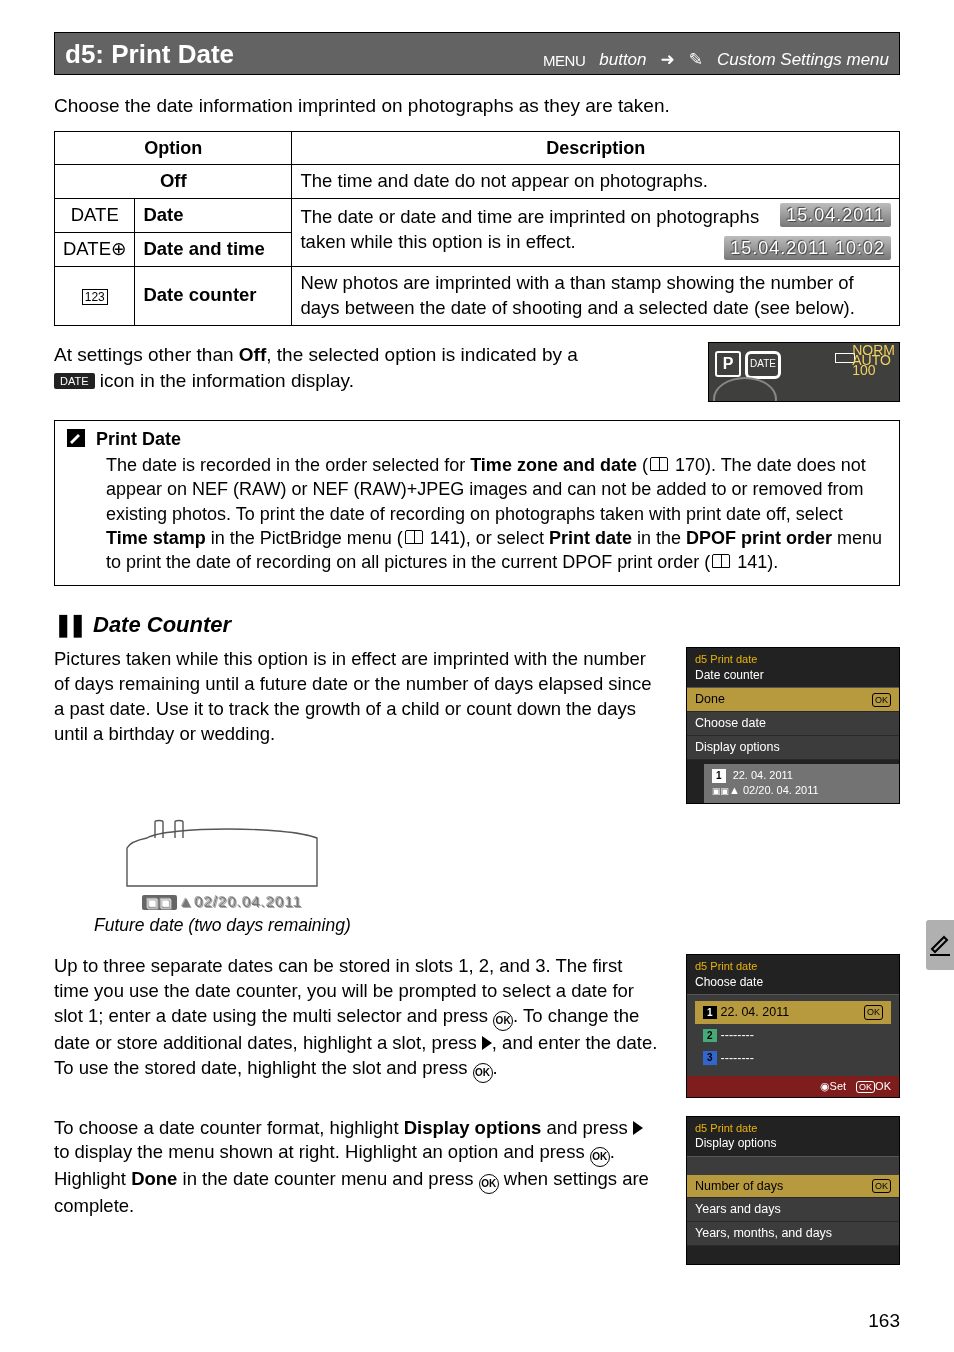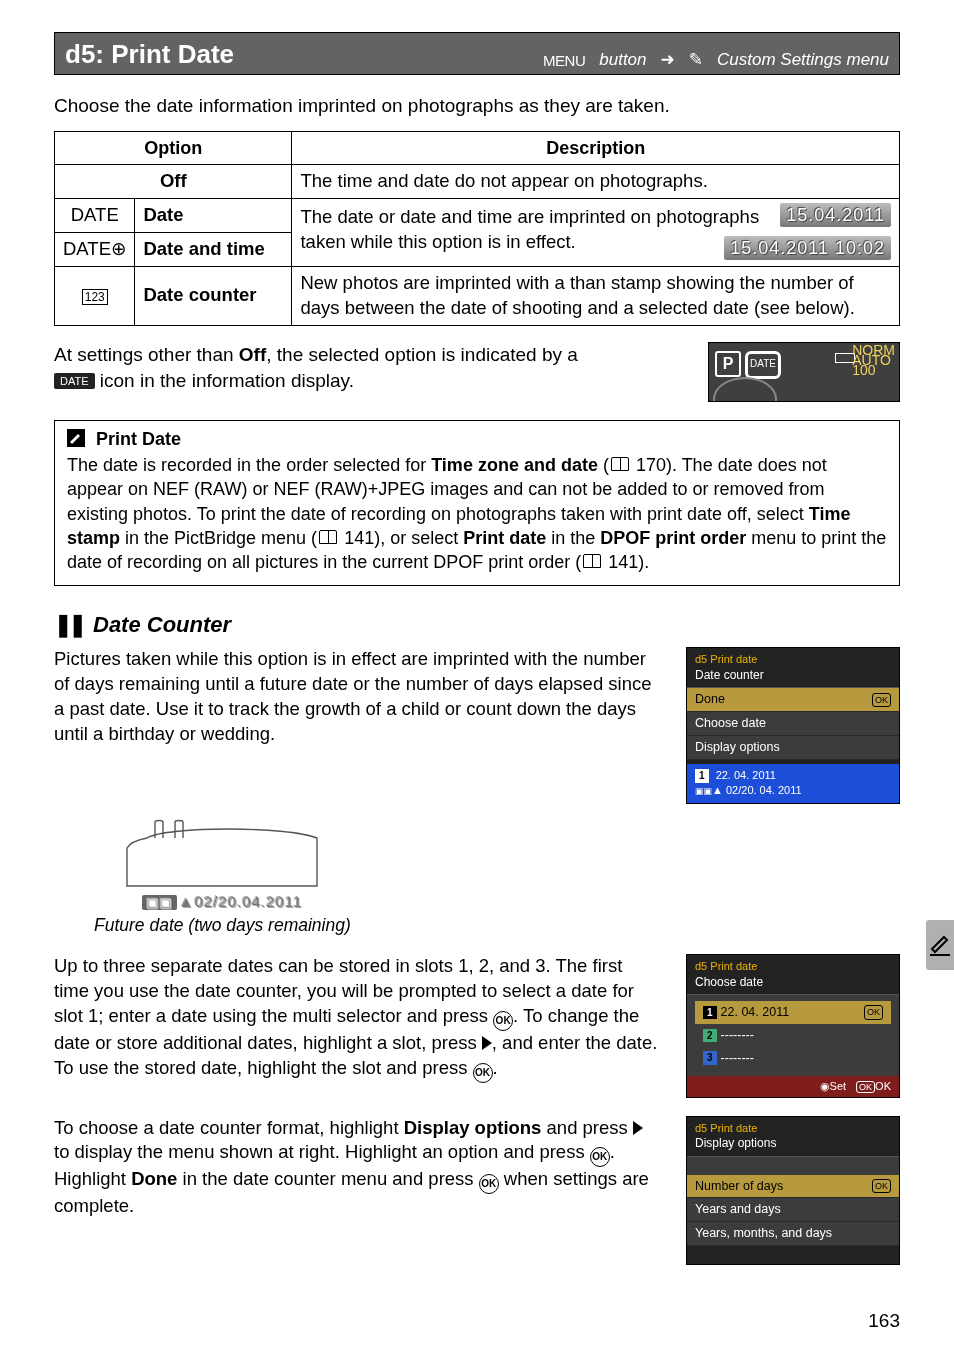--- a/index.html
+++ b/index.html
@@ -166,21 +166,21 @@
   .note-box .title .tick-box {
     display: inline-block;
     width: 18px; height: 18px;
     background: #000;
     color: #fff;
     vertical-align: -2px;
     margin-right: 6px;
     position: relative;
   }
   .note-box .title .tick-box svg { position: absolute; left: 1px; top: 1px; }
-  .note-box .body { margin-top: 2px; }
+  .note-box .body { margin-top: 2px; margin-left: 39px; }
   .note-box .pg-icon {
     display: inline-block;
     width: 16px; height: 12px;
     border: 1px solid #000;
     border-radius: 2px 2px 0 0;
     vertical-align: 0px;
     position: relative;
     margin: 0 2px;
   }
   .note-box .pg-icon::after {
@@ -238,25 +238,26 @@
     color: #000;
   }
   .mini-screen .ms-item .ok {
     margin-left: auto;
     font-size: 9px;
     border: 1px solid currentColor;
     border-radius: 3px;
     padding: 0 2px;
   }
   .mini-screen .ms-bottom {
-    background: #1d4ed8;
+    background: #737373;
     border-top: 4px solid #222;
     padding: 4px 8px;
     font-size: 11px;
     line-height: 1.4;
+    margin-left: 17px;
   }
   .mini-screen .slot {
     display: inline-block;
     background: #fff;
     color: #000;
     font-weight: 700;
     font-size: 10px;
     padding: 0 4px;
     margin-right: 4px;
   }

